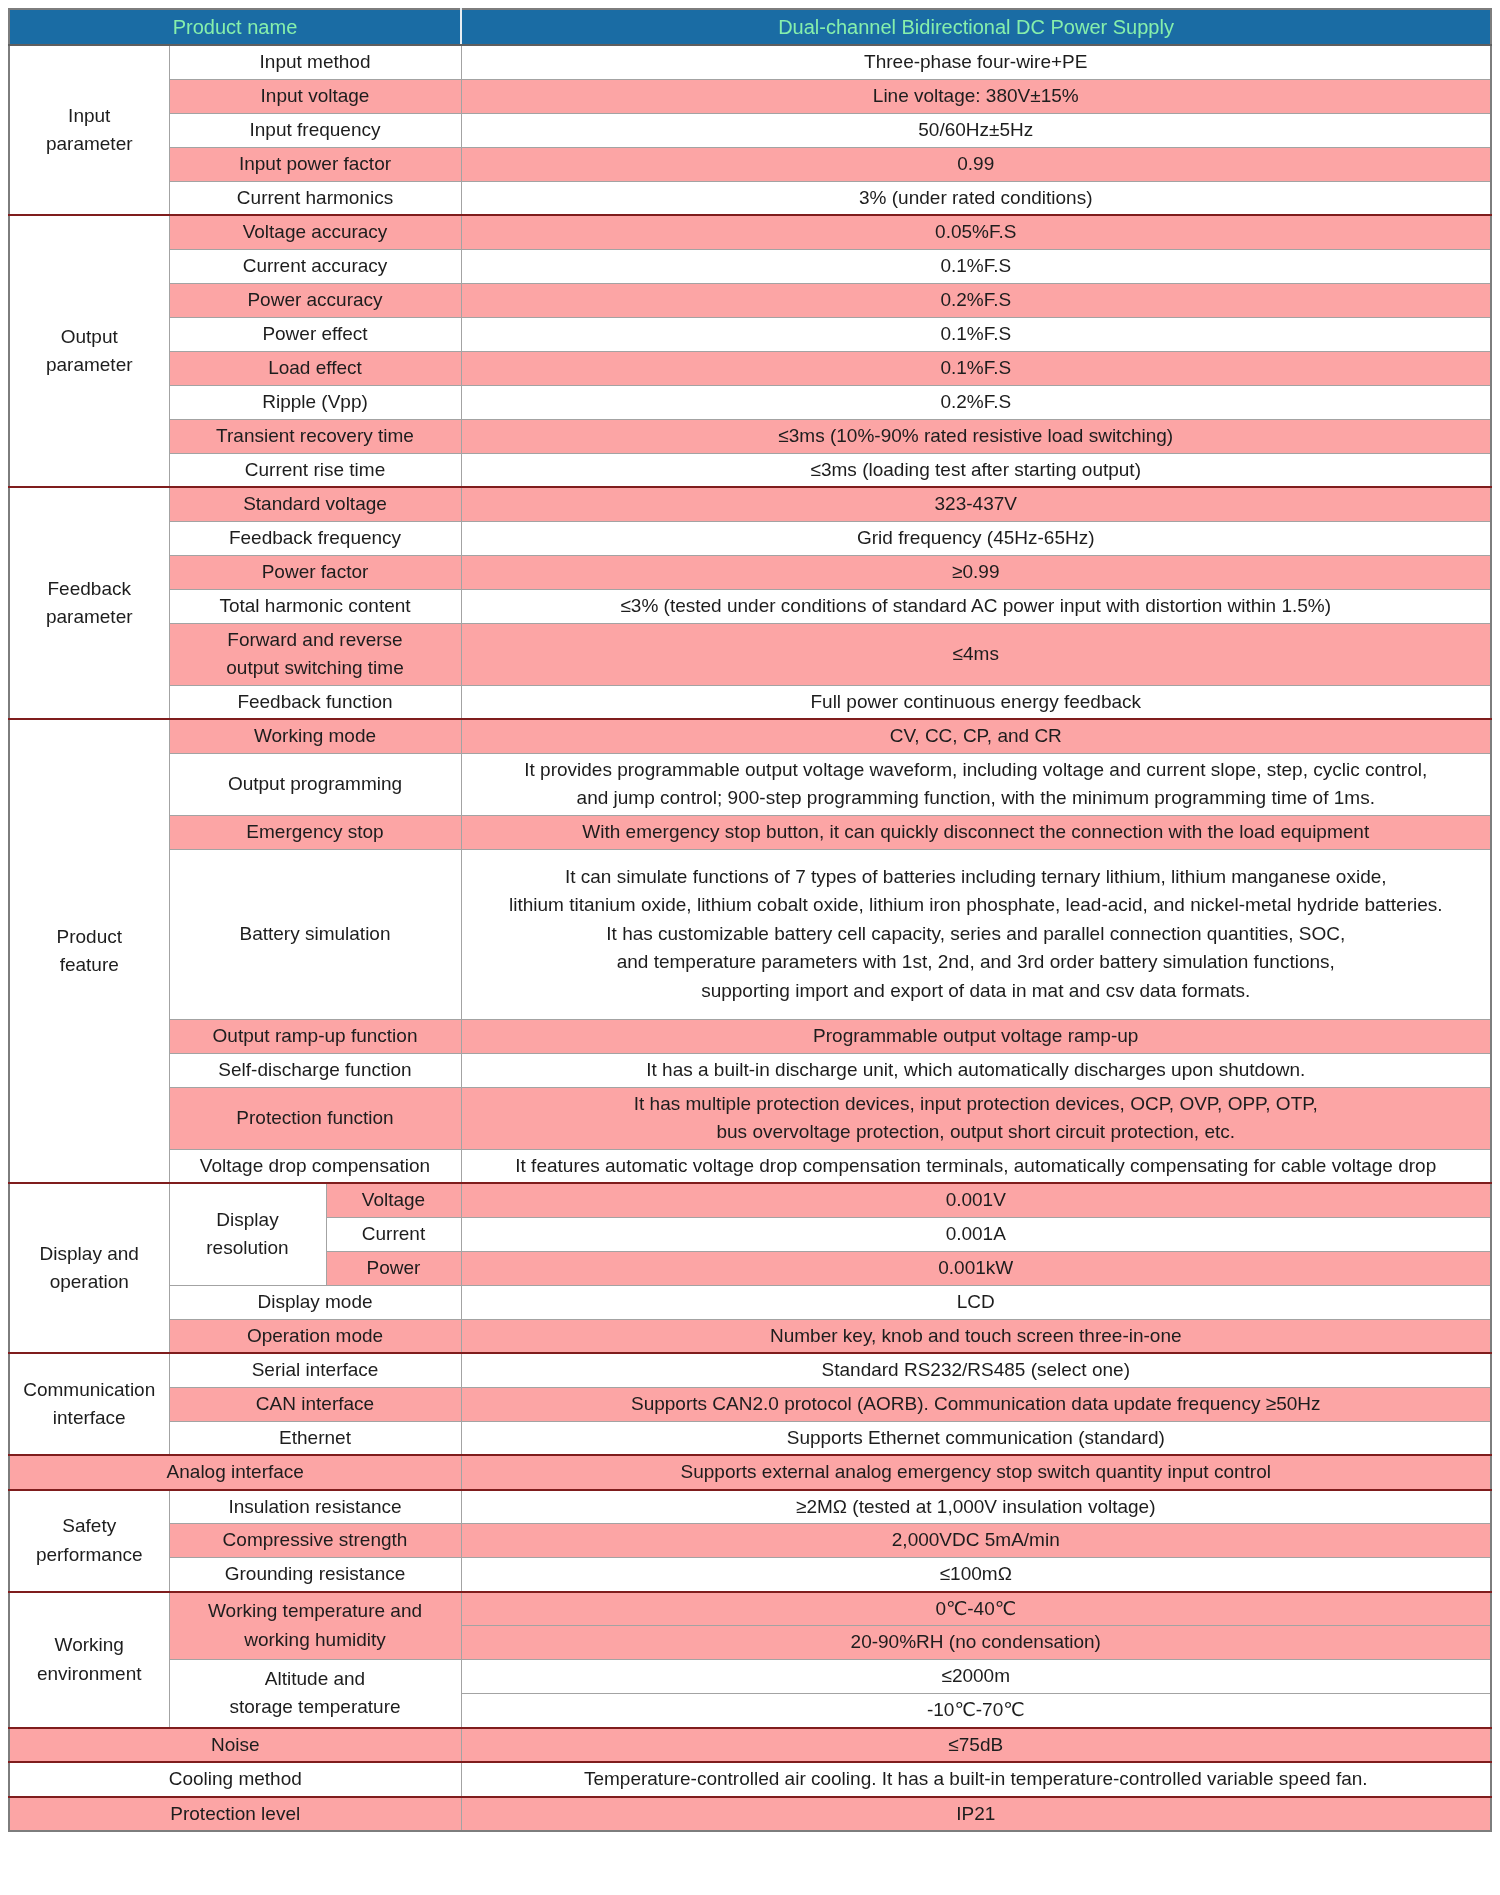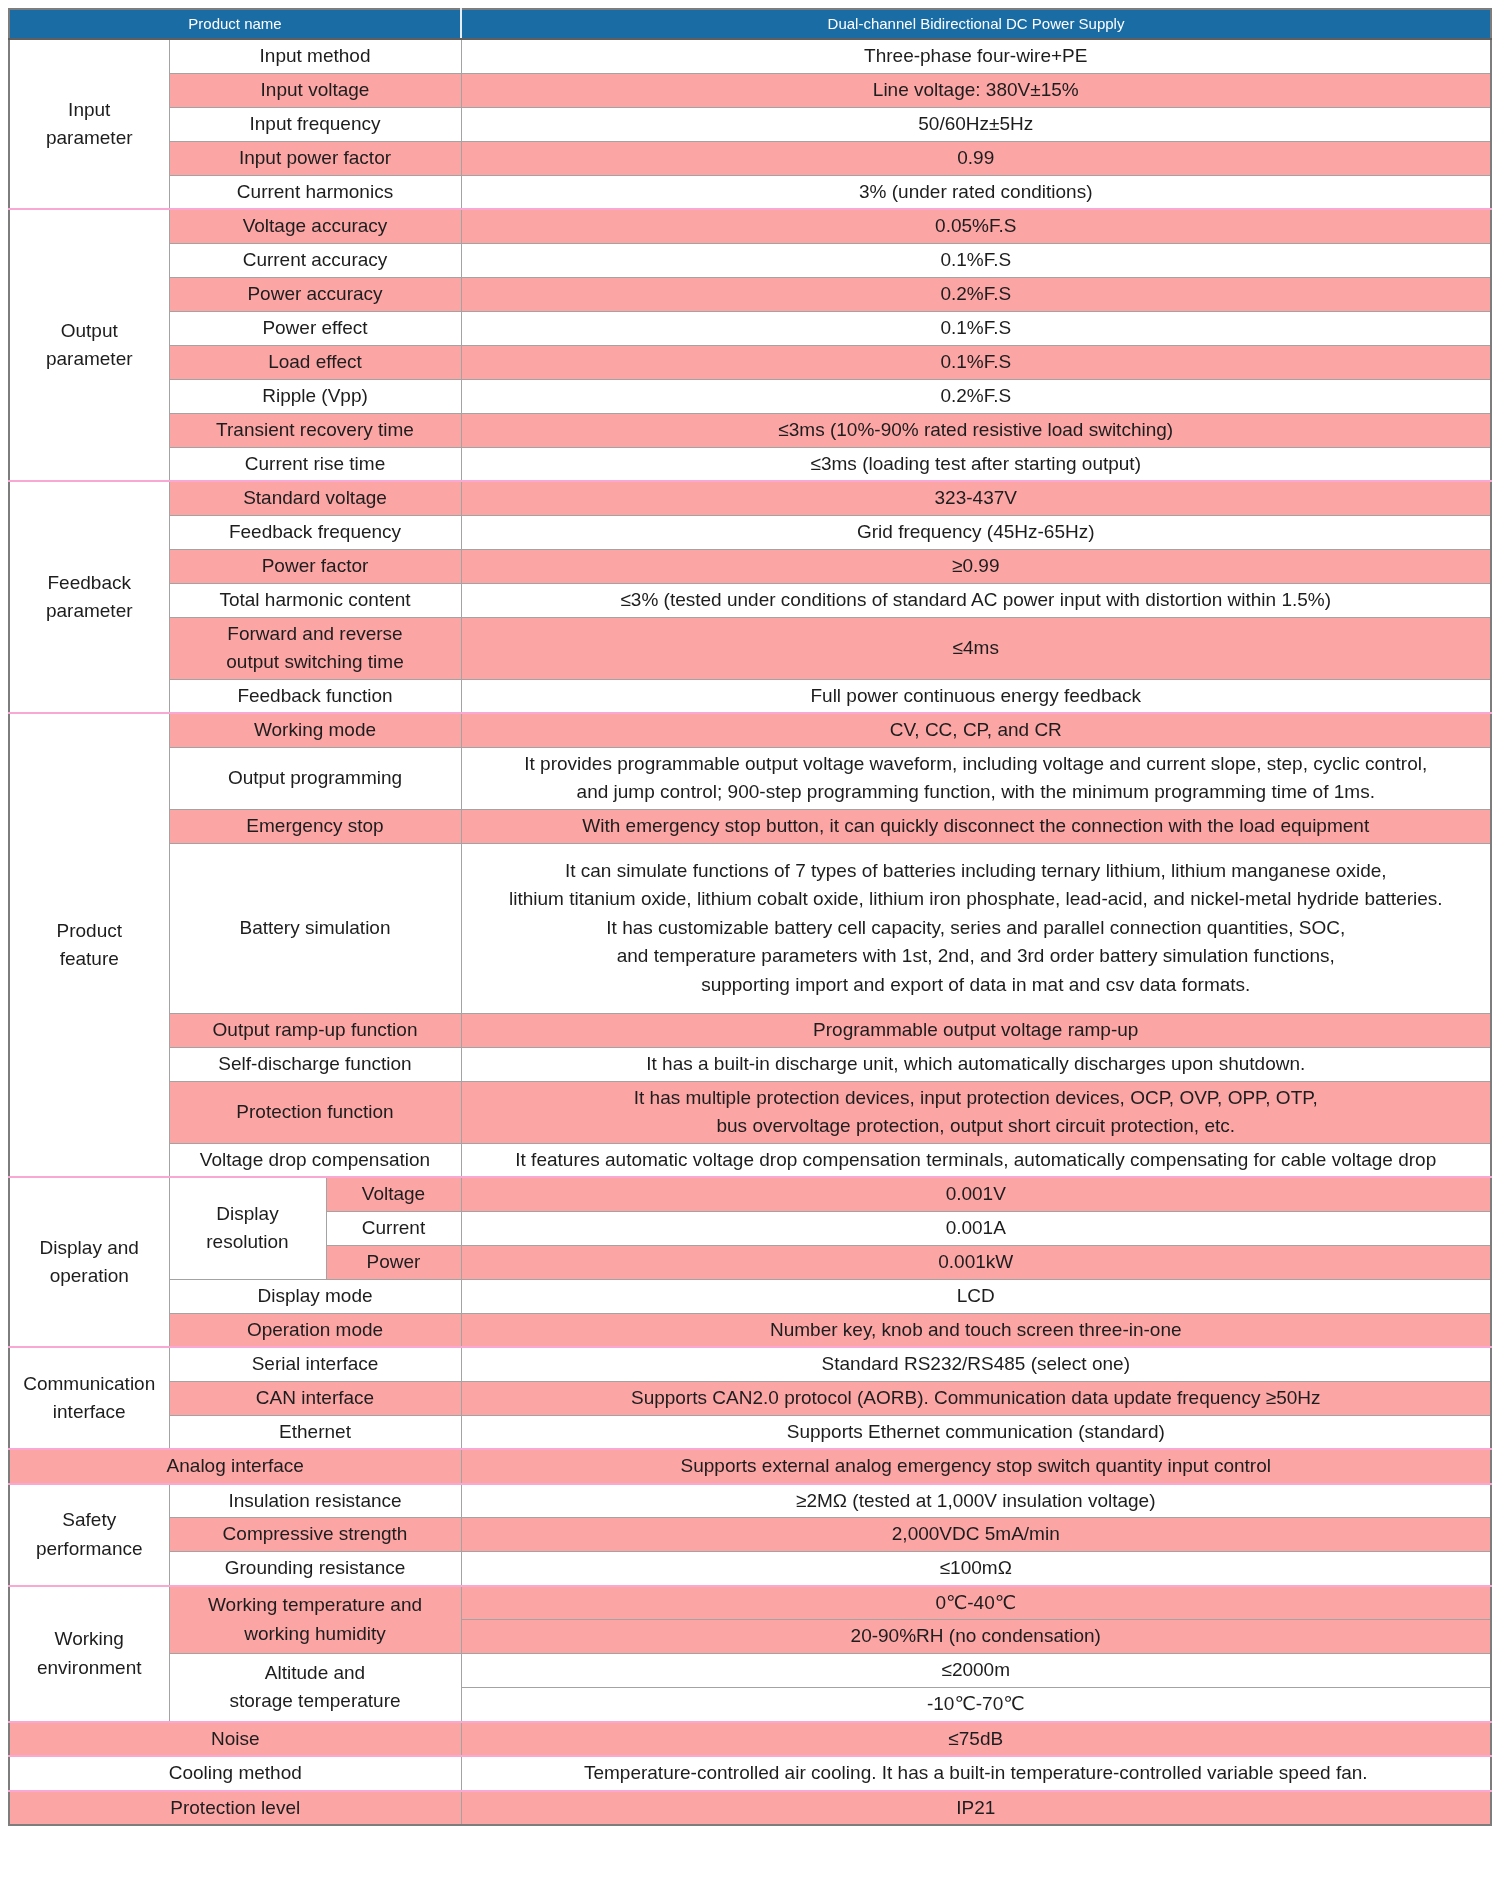--- a/index.html
+++ b/index.html
@@ -34,28 +34,28 @@
   td.w{background:#ffffff;}
   td.g{background:#fca5a5;}
   
   tr.r1{height:34px;}
   tr.r2{height:56px;}
   tr.r5{height:170px;}
   tr.hdr{height:30px;}
   
   tr.hdr td{
     background:#1a6ca4;
-    color:#ffffff;
-    font-size:15px;
+    color:#86efac;
+    font-size:20px;
     border:1px solid #1a6ca4;
     border-bottom:2px solid #5f5f5f;
   }
   tr.hdr td + td{border-left:2px solid #e8eef3;}
   
-  tr.sec > td{border-top:2px solid #f9a8d4;}
+  tr.sec > td{border-top:2px solid #7f1d1d;}
   .note{
     width:1484px;
     margin-top:22px;
     text-align:right;
     font-size:19px;
     color:#a0a0a0;
   }
 </style>
 </head>
 <body>

